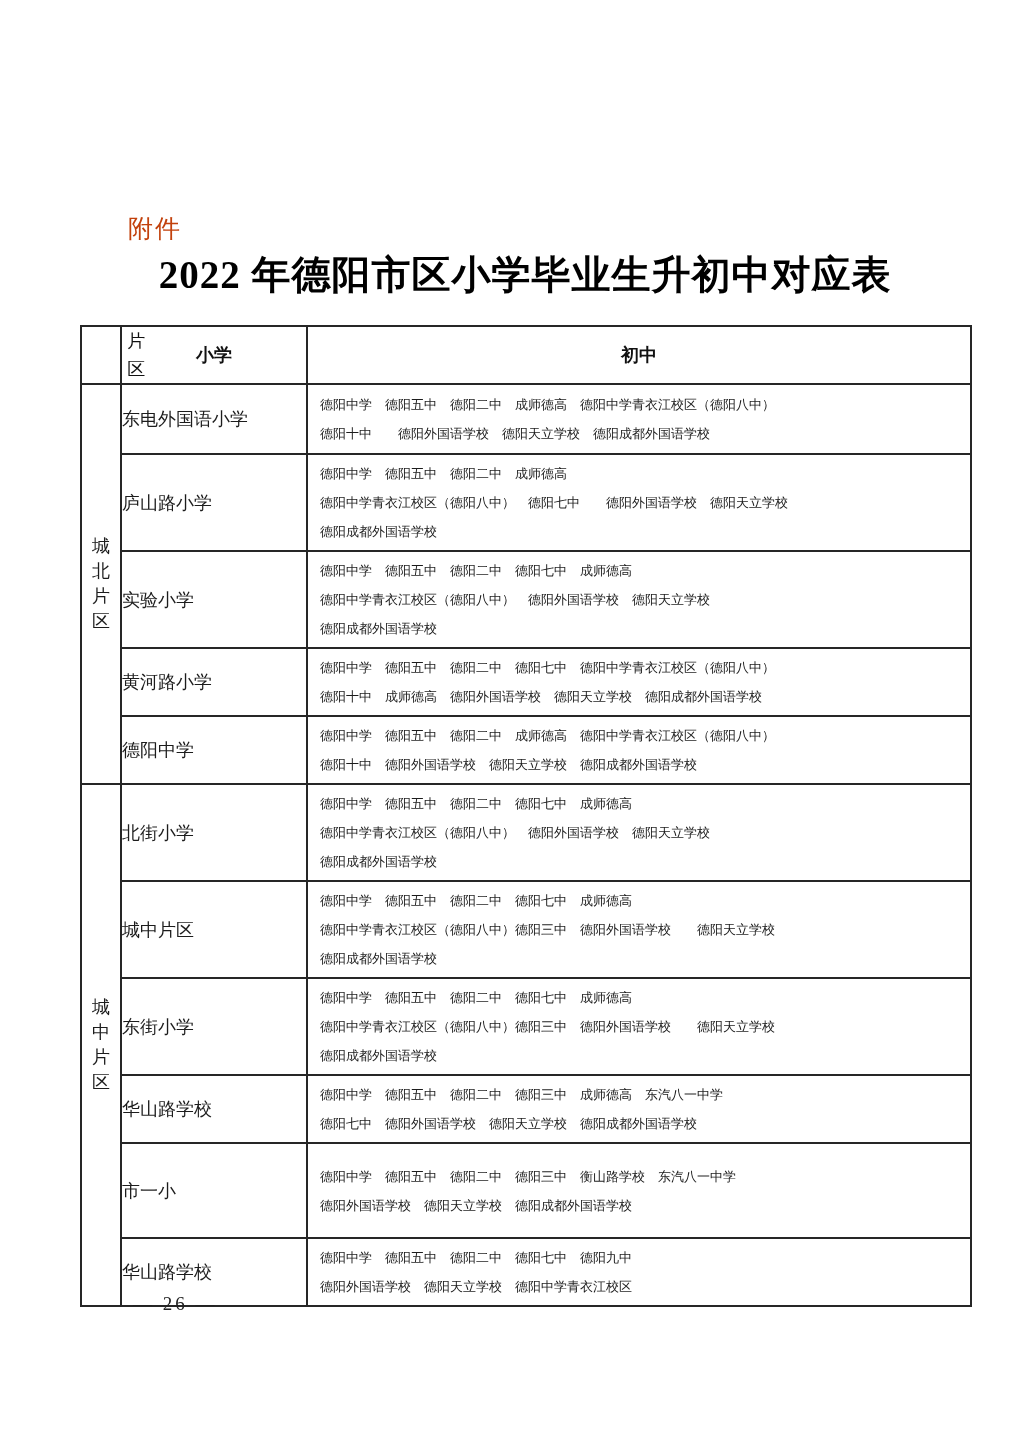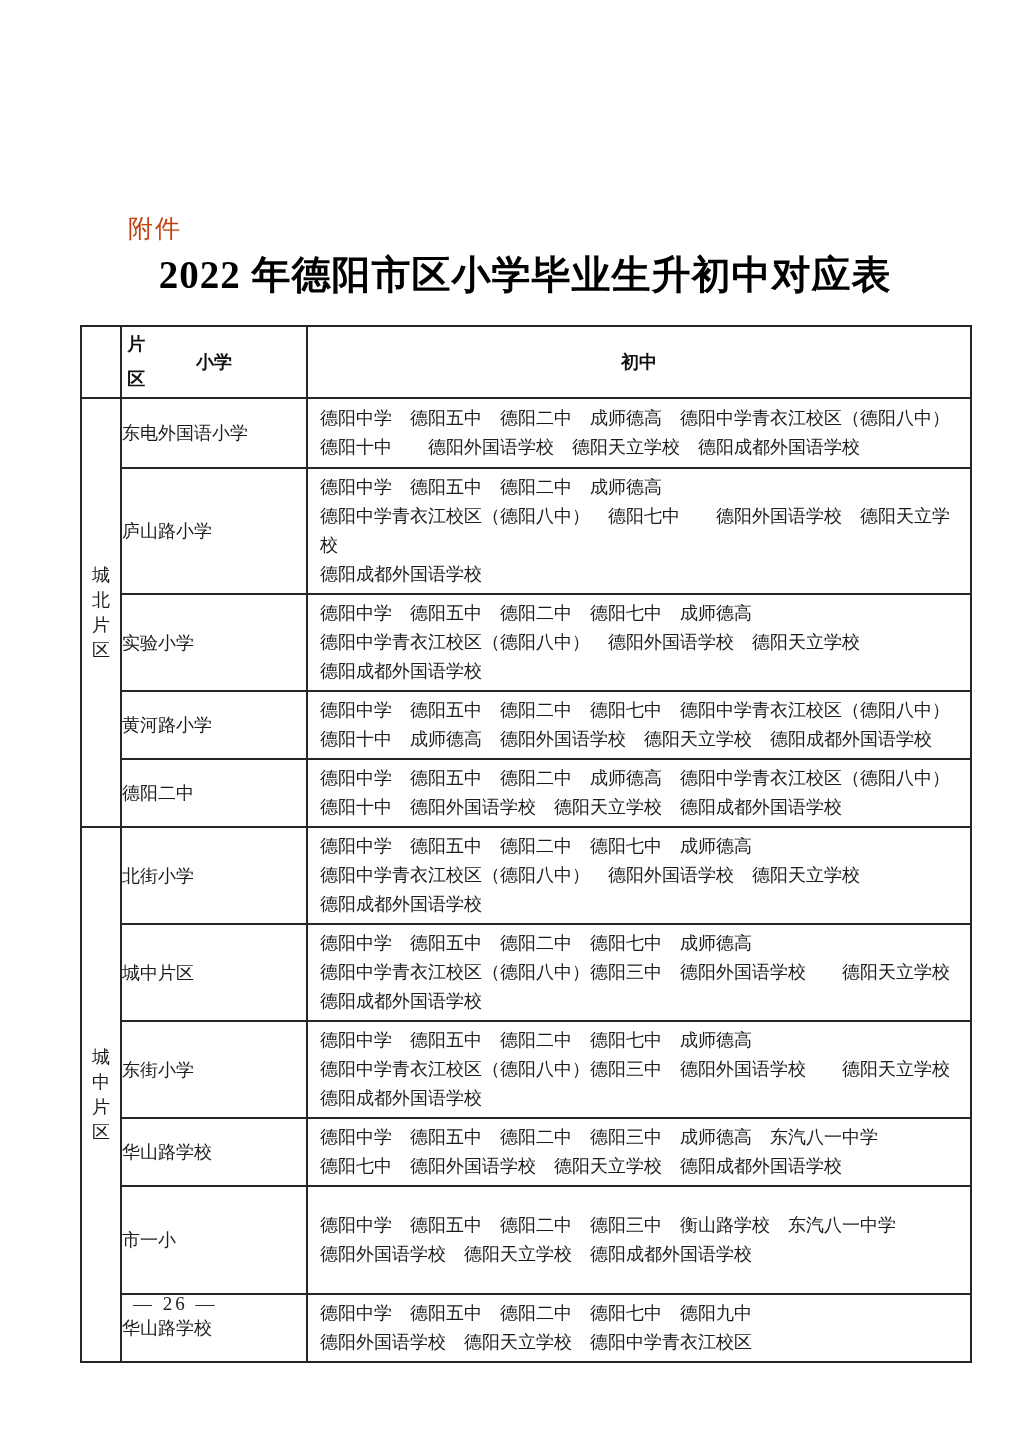--- a/index.html
+++ b/index.html
@@ -55,36 +55,36 @@
   }
   .vert-wrap {
     display: block;
     width: 1.15em;
     margin: 0 auto;
     word-break: break-all;
     line-height: 25px;
     font-size: 18px;
     text-align: center;
   }
-  .hdr .vert-wrap { line-height: 35px; font-weight: bold; margin-left: 44px; }
+  .hdr .vert-wrap { line-height: 28px; font-weight: normal; margin-left: 44px; }
   td.district-cell {
     text-align: center;
     font-size: 18px;
     color: #1c1c1c;
     border-radius: 14px;
   }
   td.primary-cell {
     text-align: left;
     font-size: 18px;
     color: #1c1c1c;
   }
   td.junior-cell { }
   .junior-text {
     white-space: pre-wrap;
-    font-size: 18px;
+    font-size: 13px;
     line-height: 29px;
     padding: 4px 8px 4px 12px;
     color: #1c1c1c;
   }
   .page-number {
     position: absolute;
     left: 133px;
     top: 1293px;
     font-size: 19px;
     color: #222;
@@ -143,21 +143,21 @@
           </td>
     </tr>
     <tr style="height:68px">
       <td class="primary-cell">黄河路小学</td>
       <td class="junior-cell">
             <div class="junior-text">德阳中学　德阳五中　德阳二中　德阳七中　德阳中学青衣江校区（德阳八中）
 德阳十中　成师德高　德阳外国语学校　德阳天立学校　德阳成都外国语学校</div>
           </td>
     </tr>
     <tr style="height:66px">
-      <td class="primary-cell">德阳二中</td>
+      <td class="primary-cell">德阳中学</td>
       <td class="junior-cell">
             <div class="junior-text">德阳中学　德阳五中　德阳二中　成师德高　德阳中学青衣江校区（德阳八中）
 德阳十中　德阳外国语学校　德阳天立学校　德阳成都外国语学校</div>
           </td>
     </tr>
 
     <tr style="height:84px">
       <td class="district-cell" rowspan="6">
             <span class="vert-wrap">城中片区</span>
           </td>
@@ -184,21 +184,21 @@
 德阳成都外国语学校</div>
           </td>
     </tr>
     <tr style="height:66px">
       <td class="primary-cell">华山路学校</td>
       <td class="junior-cell">
             <div class="junior-text">德阳中学　德阳五中　德阳二中　德阳三中　成师德高　东汽八一中学
 德阳七中　德阳外国语学校　德阳天立学校　德阳成都外国语学校</div>
           </td>
     </tr>
-    <tr style="height:108px">
+    <tr style="height:95px">
       <td class="primary-cell">市一小</td>
       <td class="junior-cell">
             <div class="junior-text">德阳中学　德阳五中　德阳二中　德阳三中　衡山路学校　东汽八一中学
 德阳外国语学校　德阳天立学校　德阳成都外国语学校</div>
           </td>
     </tr>
     <tr style="height:67px">
       <td class="primary-cell">华山路学校</td>
       <td class="junior-cell">
             <div class="junior-text">德阳中学　德阳五中　德阳二中　德阳七中　德阳九中

